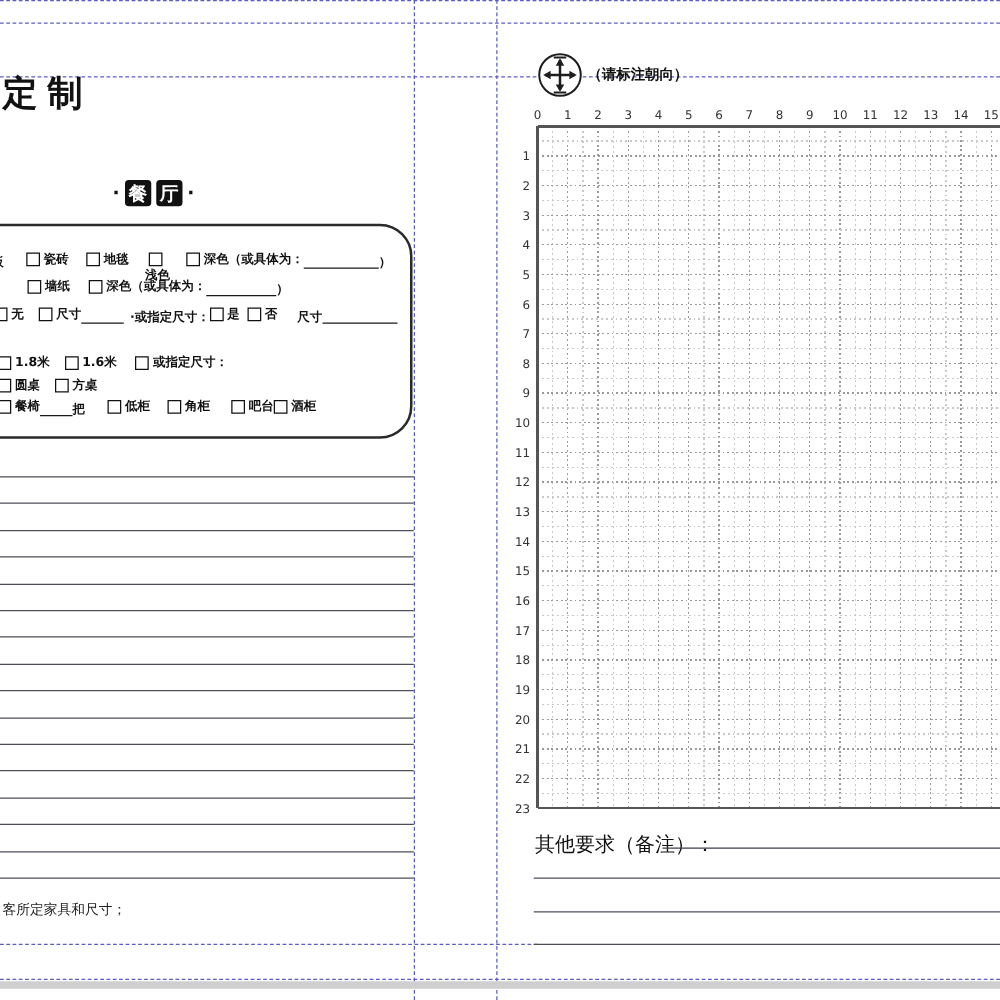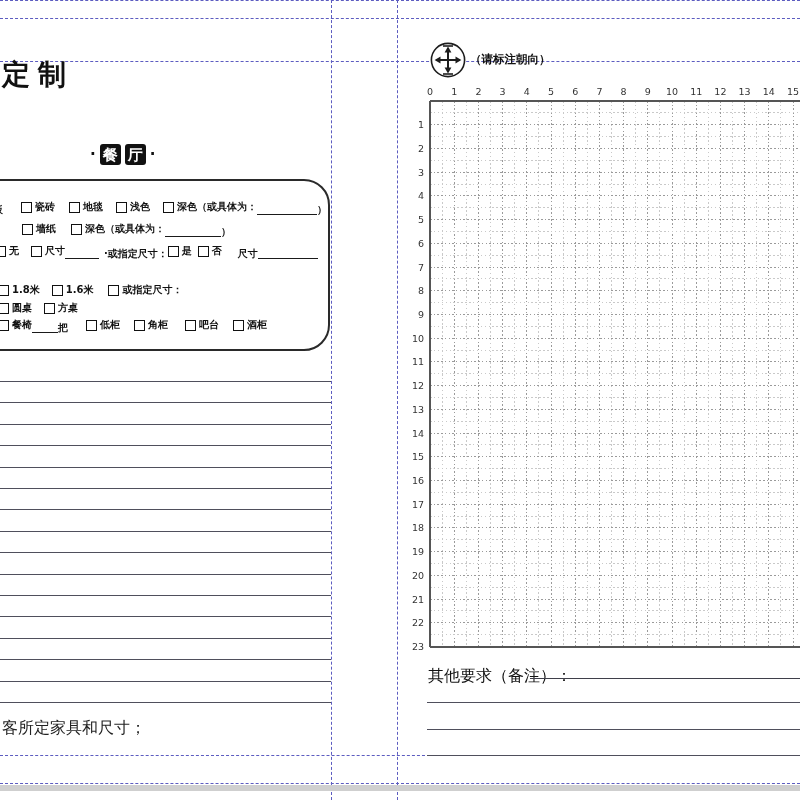--- a/index.html
+++ b/index.html
@@ -18,21 +18,21 @@
            text-align:center;font-size:15px;font-weight:bold;margin:0 2px;border-radius:3px;}
   .form-box{position:absolute;left:-30px;top:179px;width:356px;height:168px;
             border:2px solid #2a2a2a;border-radius:26px;background:#fff;}
   .form-row{position:absolute;height:14px;white-space:nowrap;font-size:10.5px;color:#111;}
   .form-row .seg{display:inline-flex;align-items:center;}
   .cb{display:inline-block;width:9px;height:9px;border:1.5px solid #111;margin-right:3px;
       vertical-align:-1px;background:#fff;}
   .cbl,.txt{font-size:10px;color:#111;font-weight:bold;}
   .blank{display:inline-block;height:10px;border-bottom:1.5px solid #1a1a1a;vertical-align:-2px;}
   .rule{position:absolute;height:0;border-top:1.5px solid #4f4f5c;}
-  .footer-text{position:absolute;left:2px;top:718px;font-size:16px;line-height:20px;color:#222;}
+  .footer-text{position:absolute;left:2px;top:718px;font-size:11px;line-height:20px;color:#222;}
   
   .orient-label{position:absolute;left:470px;top:52px;font-size:11.5px;font-weight:bold;color:#111;}
   .notes-label{position:absolute;left:428px;top:666px;font-size:16px;color:#111;}
   .notes-underline{position:absolute;height:0;border-top:1.5px solid #3f3f4a;}
   .note-line{position:absolute;left:427px;width:373px;height:0;border-top:1.5px solid #4f4f5c;}
   
   .gminor{stroke:#c9c9c9;stroke-width:1;stroke-dasharray:1.5,2.4;}
   .gmajor{stroke:#9a9a9a;stroke-width:1;stroke-dasharray:1.5,2.2;}
   .gborder{stroke:#555;stroke-width:2;}
   .glabel{font-size:9.5px;fill:#333;font-family:"DejaVu Sans",sans-serif;}
@@ -60,21 +60,21 @@
 </div>
 
 <div class="form-box"></div>
 <div id="form-rows">
     <div class="form-row" style="top: 200px; left: -7px;"><span class="txt">板</span><span class="seg" style="margin-left: 18px;">
         <span class="cb"></span>
         <span class="cbl">瓷砖</span>
       </span><span class="seg" style="margin-left: 14px;">
         <span class="cb"></span>
         <span class="cbl">地毯</span>
-      </span><span class="seg" style="margin-left: 13px;">
+      </span><span class="seg" style="margin-left: 13px; flex-direction: column;">
         <span class="cb"></span>
         <span class="cbl">浅色</span>
       </span><span class="seg" style="margin-left: 13px;">
         <span class="cb"></span>
         <span class="cbl">深色（或具体为：</span>
       </span><span class="blank" style="width: 60px;"></span><span class="txt">）</span></div>
     <div class="form-row" style="top: 222px; left: 22px;"><span class="seg">
         <span class="cb"></span>
         <span class="cbl">墙纸</span>
       </span><span class="seg" style="margin-left: 15px;">
@@ -116,21 +116,21 @@
         <span class="cbl">餐椅</span>
       </span><span class="blank" style="width: 26px;"></span><span class="txt">把</span><span class="seg" style="margin-left: 18px; text-align: center;">
         <span class="cb"></span>
         <span class="cbl">低柜</span>
       </span><span class="seg" style="margin-left: 14px;">
         <span class="cb"></span>
         <span class="cbl">角柜</span>
       </span><span class="seg" style="margin-left: 17px;">
         <span class="cb"></span>
         <span class="cbl">吧台</span>
-      </span><span class="seg" style="margin-left: 14px;">
+      </span><span class="seg" style="">
         <span class="cb"></span>
         <span class="cbl">酒柜</span>
       </span></div>
   </div>
 
 <div id="ruled-lines">
     <div class="rule" style="top: 381px; left: 0px; width: 331px;"></div>
     <div class="rule" style="top: 402.4px; left: 0px; width: 331px;"></div>
     <div class="rule" style="top: 423.8px; left: 0px; width: 331px;"></div>
     <div class="rule" style="top: 445.2px; left: 0px; width: 331px;"></div>

